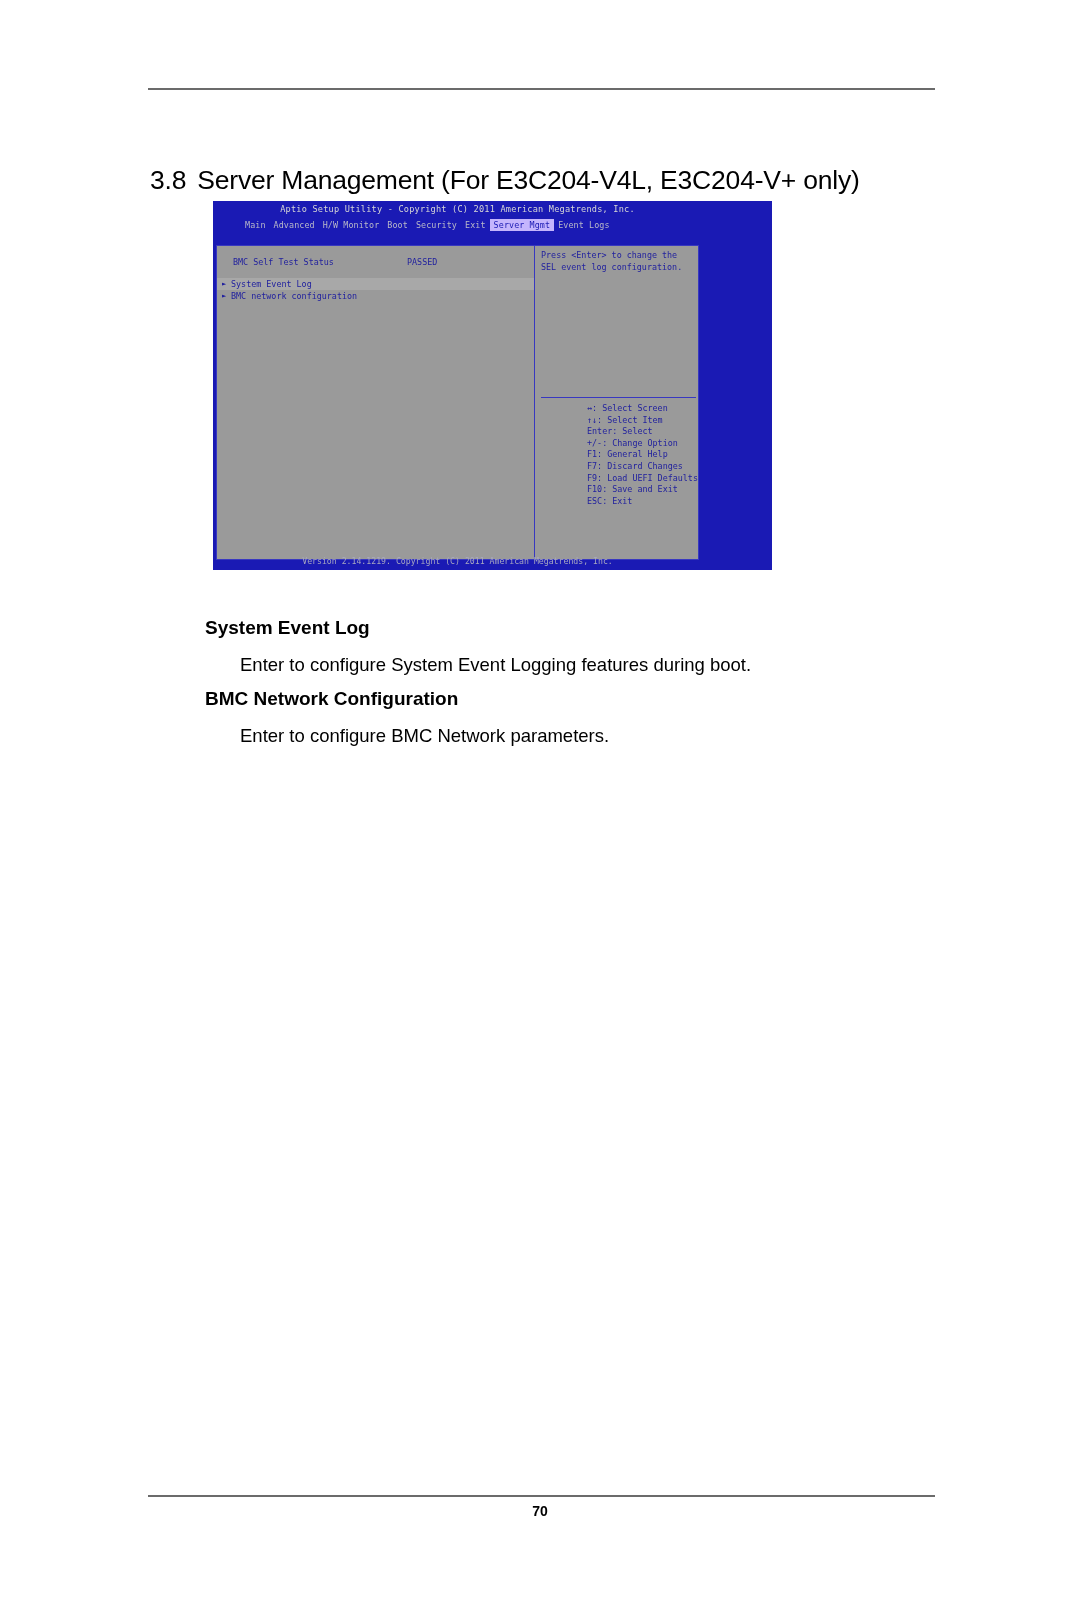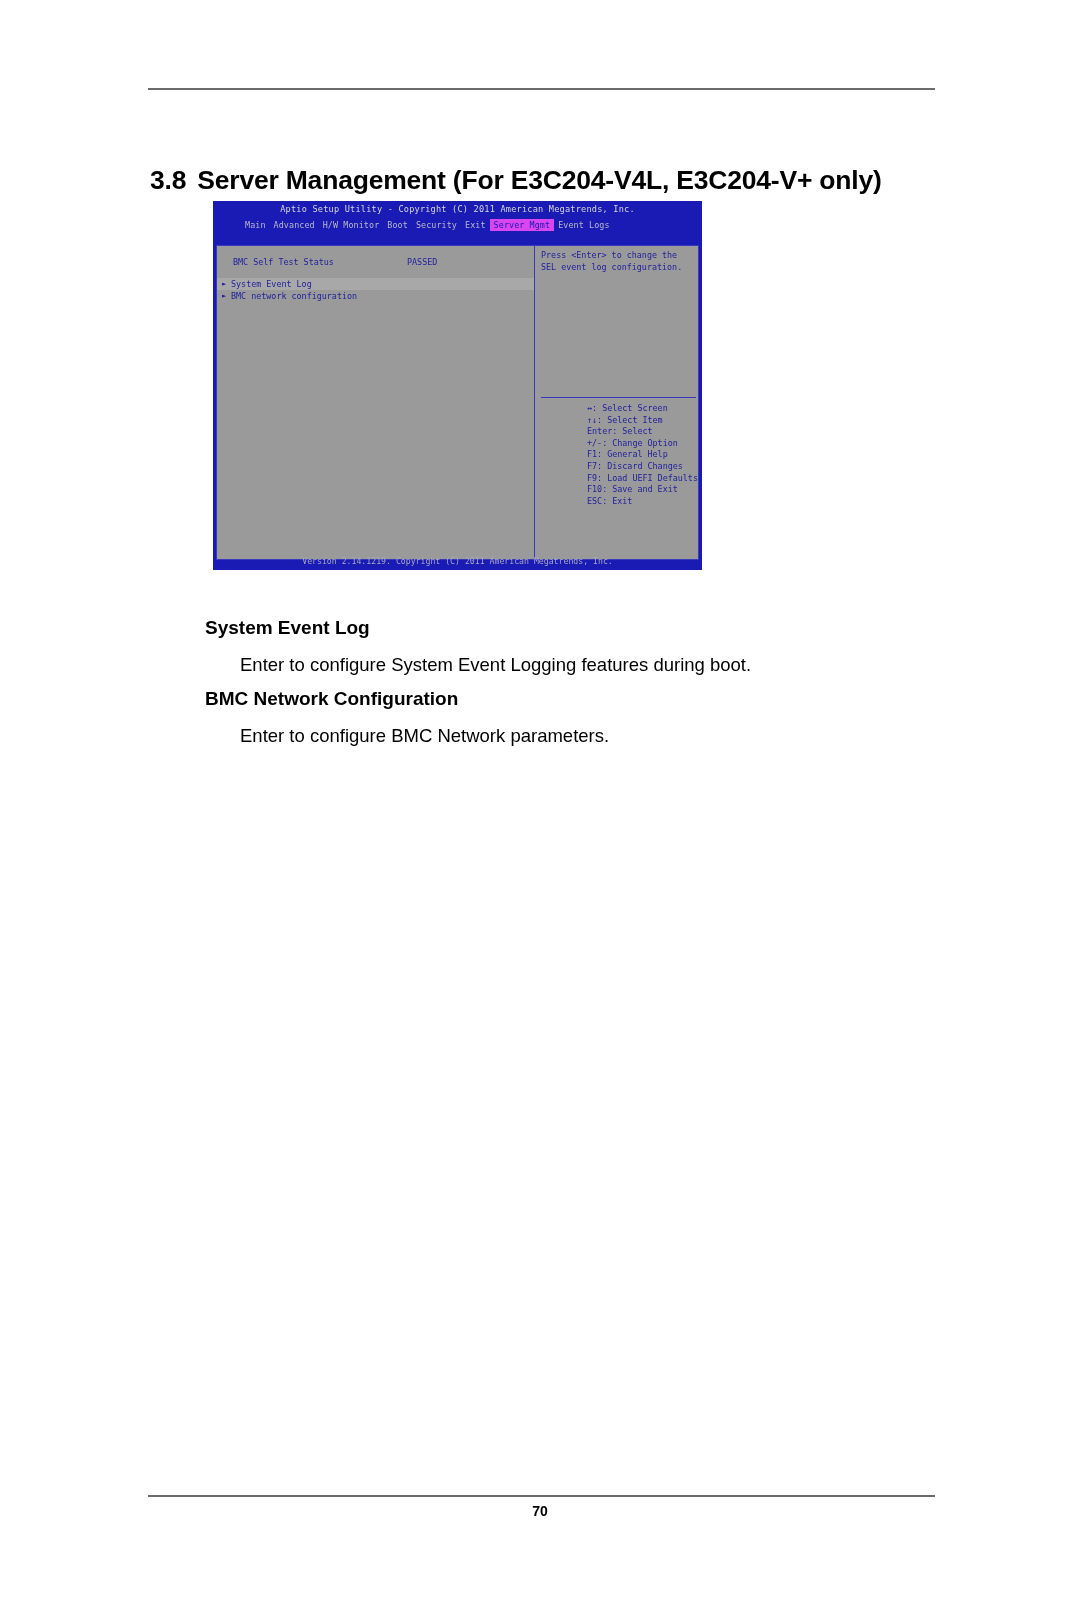--- a/index.html
+++ b/index.html
@@ -41,35 +41,35 @@
     background: #6b6b6b;
   }
 
   
   .section-heading {
     position: absolute;
     left: 150px;
     top: 143px;
     width: 800px;
     font-size: 26.5px;
-    font-weight: bold;
+    font-weight: normal;
     letter-spacing: -0.2px;
     white-space: nowrap;
   }
   .section-heading .num {
     display: inline-block;
     margin-right: 11px;
   }
 
   
   .bios {
     position: absolute;
     left: 213px;
     top: 201px;
-    width: 489px;
+    width: 559px;
     height: 369px;
     background: #1a1ab4;
     font-family: "DejaVu Sans Mono", "Liberation Mono", monospace;
     box-sizing: border-box;
     overflow: hidden;
   }
   .bios-titlebar {
     position: absolute;
     left: 0; top: 0;
     width: 489px;
@@ -94,21 +94,21 @@
   }
   .menu-tab {
     color: #b9b9c8;
     font-size: 8.4px;
     line-height: 12px;
     padding: 0 4px;
     white-space: nowrap;
     letter-spacing: 0.1px;
   }
   .menu-tab.active {
-    background: #d946ef;
+    background: #c4b5fd;
     color: #1a1ab4;
   }
 
   
   .bios-body {
     position: absolute;
     left: 3px;
     top: 44px;
     width: 483px;
     height: 315px;

